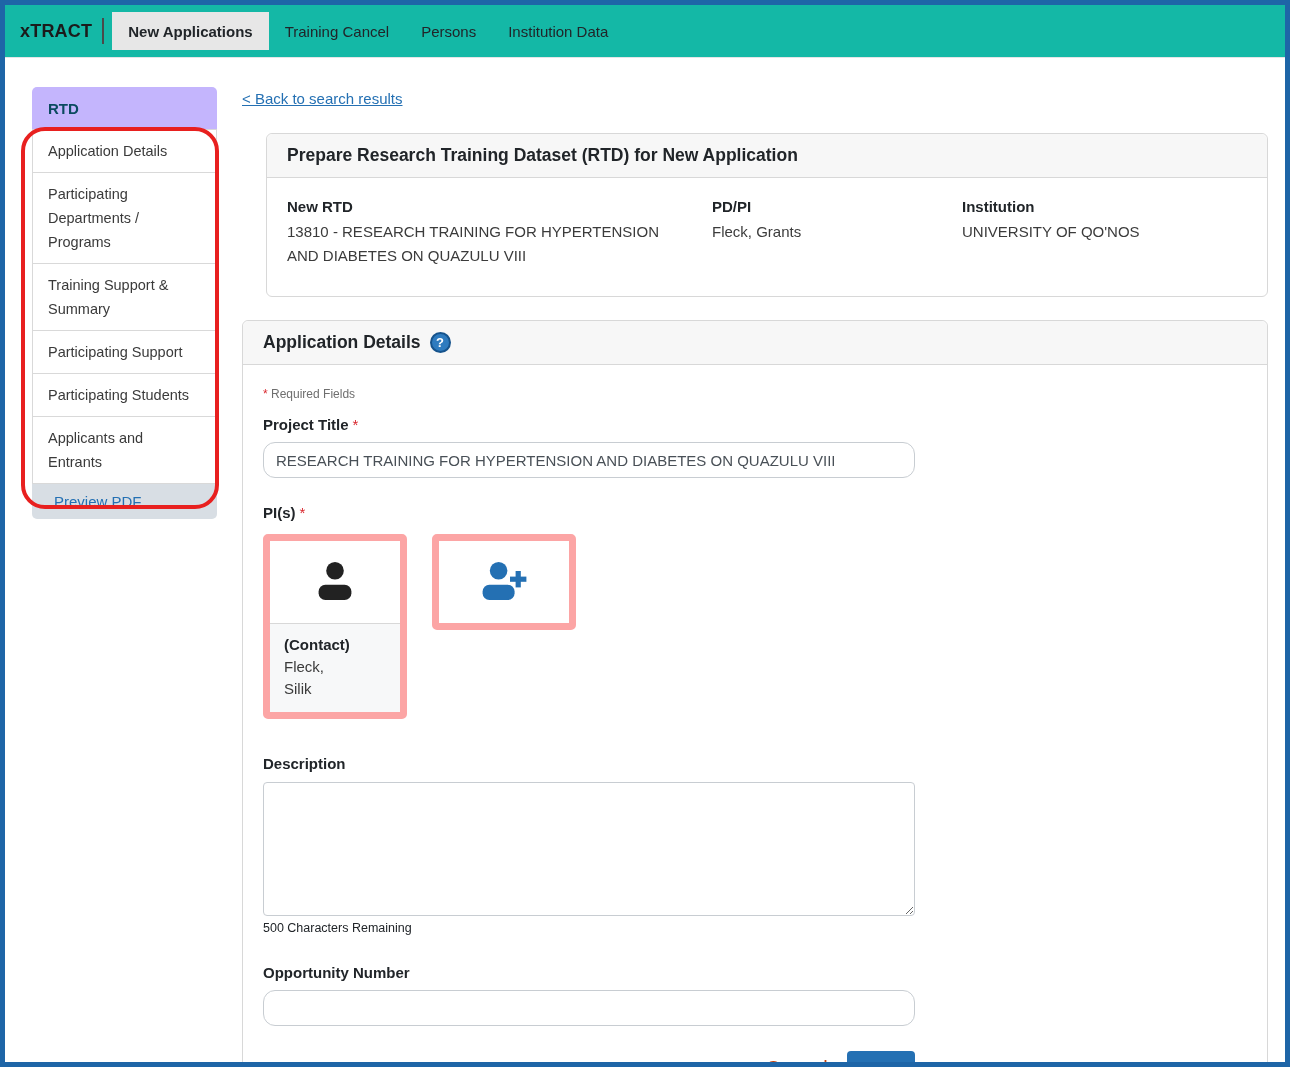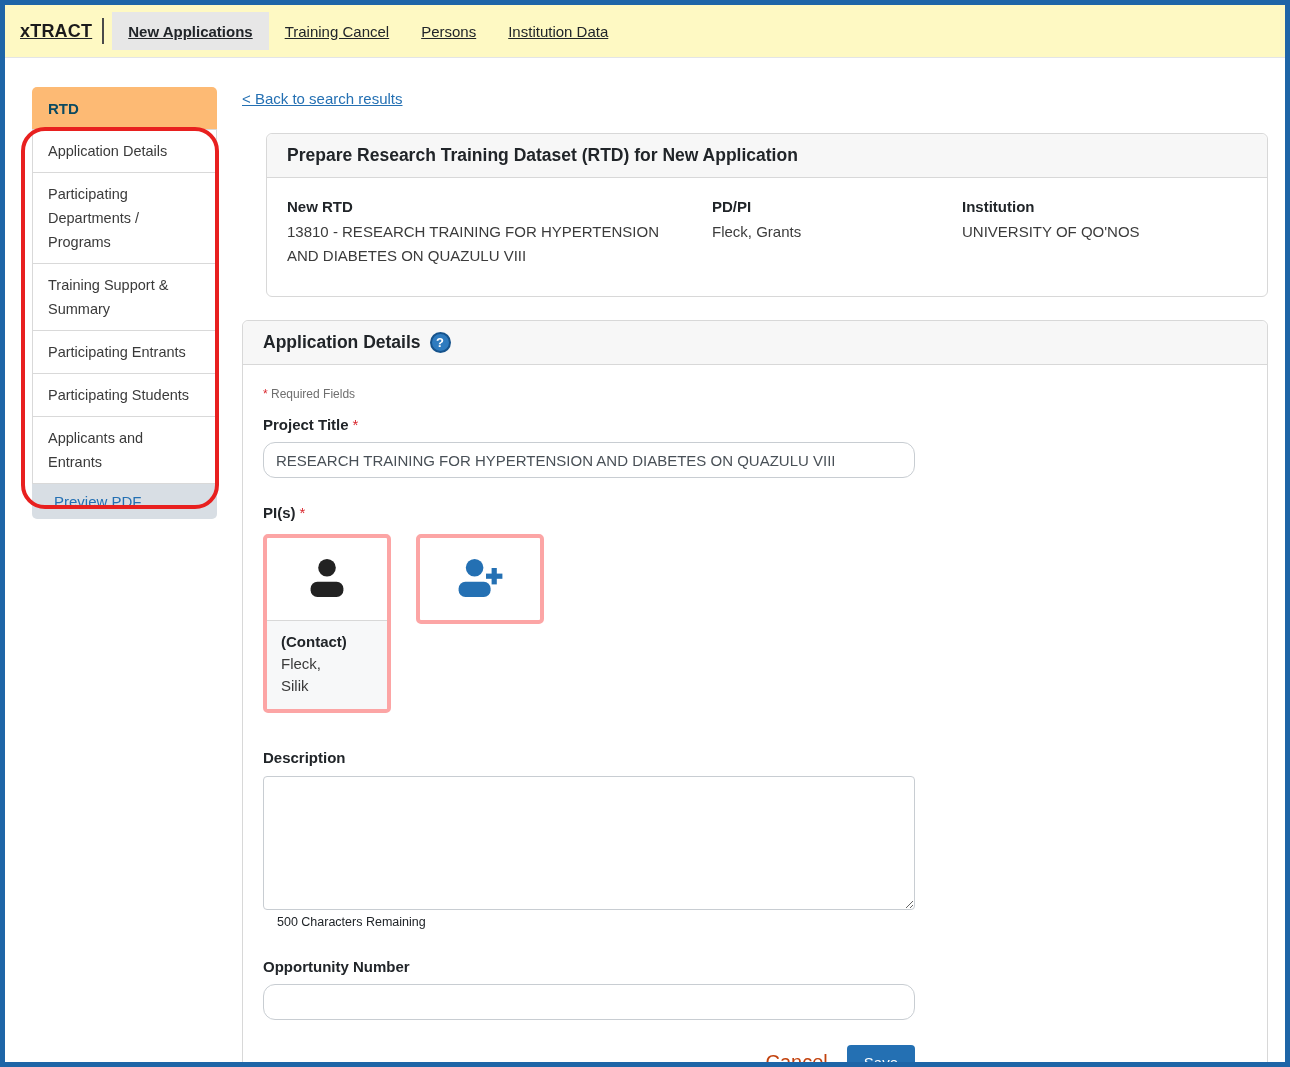--- a/index.html
+++ b/index.html
@@ -9,39 +9,38 @@
     border: 5px solid #1e65a7;
     position: relative;
     font-family: "Liberation Sans", sans-serif;
     color: #212529;
     overflow: hidden;
   }
 
   
   .topnav {
     position: absolute; top: 0; left: 0; right: 0; height: 53px;
-    background: #fef9c3;
+    background: #14b8a6;
     border-bottom: 1px solid #e3e5e7;
     display: flex; align-items: center;
     padding: 0 10px;
-    text-decoration: underline;
   }
   .brand { font-size: 18px; font-weight: 700; color: #1b1b1b; padding: 0 10px 0 5px; letter-spacing: .2px; }
   .brand-divider { width: 2px; height: 26px; background: #4a4a4a; margin-right: 8px; }
   .nav-tab {
     height: 38px; display: flex; align-items: center;
     padding: 0 16px; font-size: 15px; color: #212529; cursor: pointer;
     white-space: nowrap;
   }
   .nav-tab.active { background: #e7e7e7; font-weight: 700; }
 
   
   .sidebar { position: absolute; left: 27px; top: 82px; width: 185px; }
   .sidebar-header {
-    height: 42px; background: #fdba74; border-radius: 5px 5px 0 0;
+    height: 42px; background: #c4b5fd; border-radius: 5px 5px 0 0;
     display: flex; align-items: center; padding-left: 16px;
     font-size: 15px; font-weight: 700; color: #0b4a60;
   }
   .sidebar-list { background: #fff; border: 1px solid #d9d9d9; }
   .sidebar-item {
     padding: 9px 15px; font-size: 14.5px; color: #3a3a3a; line-height: 24px;
     border-bottom: 1px solid #d9d9d9; cursor: pointer; background: #fff;
   }
   .sidebar-item:last-child { border-bottom: none; }
   .sidebar-preview {
@@ -94,38 +93,38 @@
   .text-input {
     display: block; width: 652px; height: 36px;
     border: 1px solid #c8cdd2; border-radius: 12px;
     padding: 0 12px; font-size: 15px; color: #495057;
     font-family: "Liberation Sans", sans-serif;
     margin-top: 9px; background: #fff;
   }
 
   .pi-section { margin-top: 26px; }
   .pi-cards { display: flex; gap: 25px; margin-top: 13px; align-items: flex-start; }
-  .pi-card { width: 128px; border: 4px solid #fca5a5; border-radius: 5px; overflow: hidden; background: #fff; cursor: pointer; }
+  .pi-card { width: 144px; border: 7px solid #fca5a5; border-radius: 5px; overflow: hidden; background: #fff; cursor: pointer; }
   .pi-card-icon { height: 82px; display: flex; align-items: center; justify-content: center; }
   .pi-card-label {
     background: #f7f8f9; border-top: 1px solid #d8d8d8;
     padding: 10px 14px 12px; font-size: 15px; color: #3a3a3a; line-height: 22px;
   }
   .pi-card-label .contact-tag { font-weight: 700; color: #212529; }
   .pi-card-add-label { text-align: center; padding: 10px 0 11px; }
 
   .desc-section { margin-top: 36px; }
   .desc-textarea {
     display: block; width: 652px; height: 134px;
     border: 1px solid #c8cdd2; border-radius: 4px;
     padding: 8px 12px; font-size: 15px; color: #495057;
     font-family: "Liberation Sans", sans-serif;
     margin-top: 10px; resize: both;
   }
-  .char-counter { font-size: 12.5px; color: #212529; margin-top: 5px; margin-left: 14px; }
+  .char-counter { font-size: 12.5px; color: #212529; margin-top: 5px; }
 
   .opp-section { margin-top: 29px; }
 
   .actions-row {
     width: 652px; display: flex; justify-content: flex-end; align-items: center;
     gap: 19px; margin-top: 25px;
   }
   .cancel-link { color: #c2410c; font-size: 20px; cursor: pointer; }
   .save-button {
     background: #2470b3; color: #fff; border: none; border-radius: 4px;
@@ -144,21 +143,21 @@
   <div class="nav-tab">Persons</div>
   <div class="nav-tab">Institution Data</div>
 </div>
 
 <div class="sidebar">
   <div class="sidebar-header">RTD</div>
   <div class="sidebar-list">
     <div class="sidebar-item">Application Details</div>
     <div class="sidebar-item">Participating Departments / Programs</div>
     <div class="sidebar-item">Training Support &amp; Summary</div>
-    <div class="sidebar-item">Participating Entrants</div>
+    <div class="sidebar-item">Participating Support</div>
     <div class="sidebar-item">Participating Students</div>
     <div class="sidebar-item">Applicants and Entrants</div>
   </div>
   <div class="sidebar-preview">Preview PDF</div>
   <div class="annotation-highlight"></div>
 </div>
 
 <div class="main">
 
   <a class="back-link">&lt; Back to search results</a>

